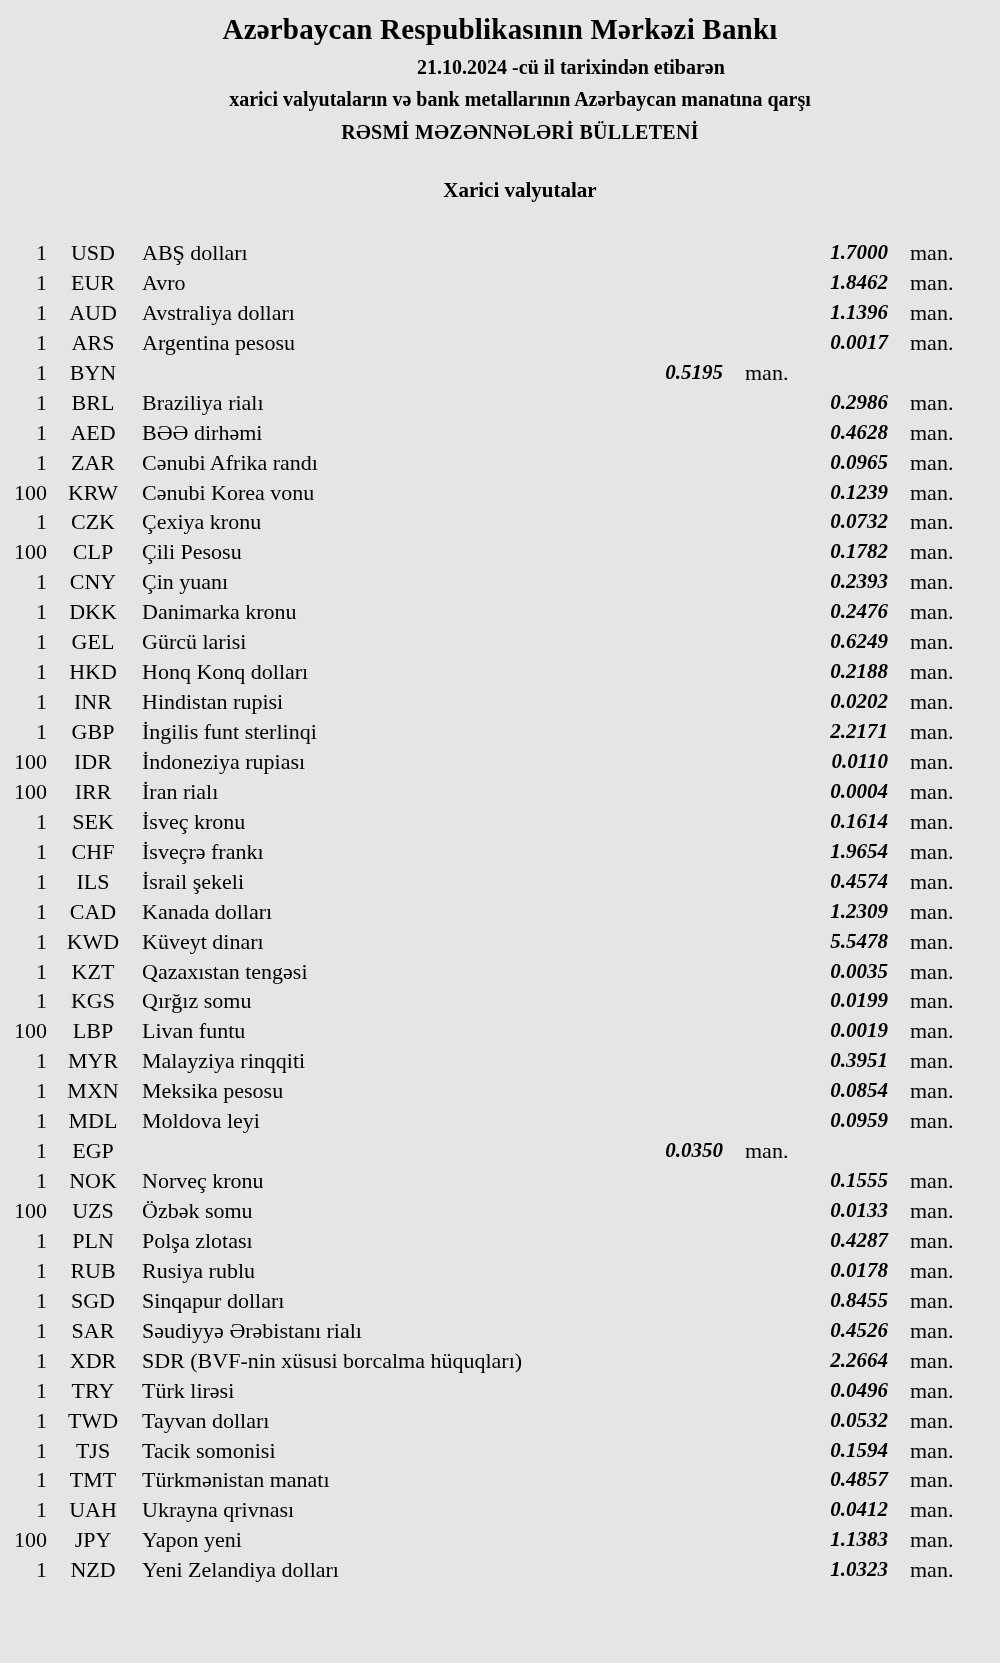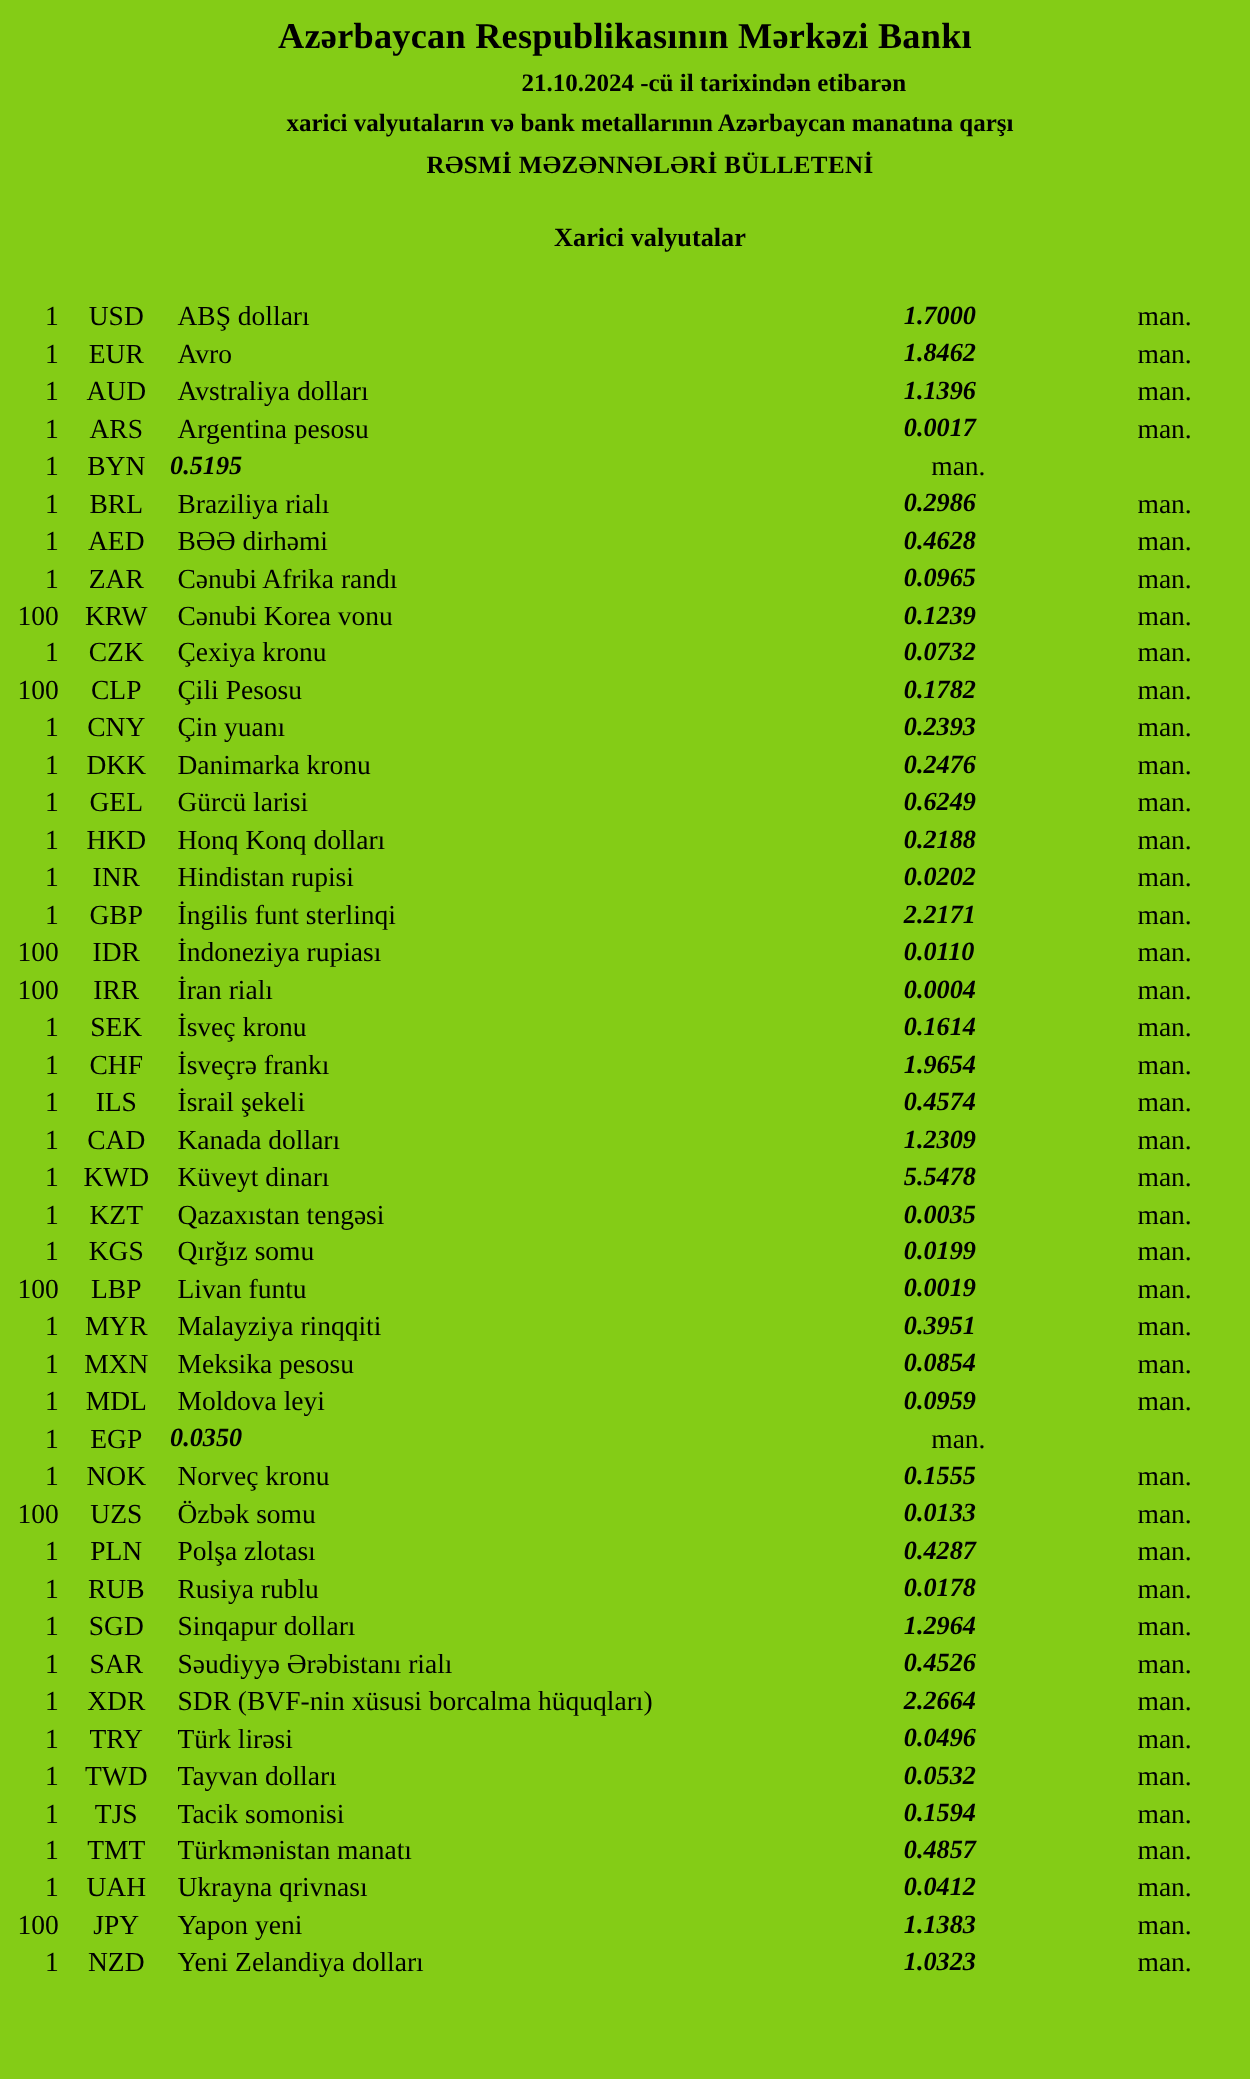--- a/index.html
+++ b/index.html
@@ -7,21 +7,21 @@
   html, body { background: #ffffff; }
   body {
     font-family: "Liberation Serif", "DejaVu Serif", serif;
     color: #000000;
     width: 1000px;
   }
   .page {
     position: relative;
     width: 1000px;
     height: 1663px;
-    background: #84cc16;
+    background: #e5e5e5;
     overflow: hidden;
   }
   .header {
     padding-top: 12px;
     text-align: center;
   }
   .bank-name {
     font-size: 29px;
     font-weight: bold;
     line-height: 34px;
@@ -69,21 +69,21 @@
     padding-right: 3px;
   }
   .code {
     text-align: center;
   }
   .name {
     text-align: left;
     padding-left: 6px;
   }
   .rate {
-    text-align: left;
+    text-align: right;
     font-weight: bold;
     font-style: italic;
     font-size: 21px;
   }
   .unit {
     text-align: left;
     padding-left: 22px;
   }
 </style>
 </head>
@@ -376,21 +376,21 @@
     <span class="code">RUB</span>
     <span class="name">Rusiya rublu</span>
     <span class="rate">0.0178</span>
     <span class="unit">man.</span>
   </div>
 
   <div class="row">
     <span class="amount">1</span>
     <span class="code">SGD</span>
     <span class="name">Sinqapur dolları</span>
-    <span class="rate">1.2964</span>
+    <span class="rate">0.8455</span>
     <span class="unit">man.</span>
   </div>
 
   <div class="row">
     <span class="amount">1</span>
     <span class="code">SAR</span>
     <span class="name">Səudiyyə Ərəbistanı rialı</span>
     <span class="rate">0.4526</span>
     <span class="unit">man.</span>
   </div>

